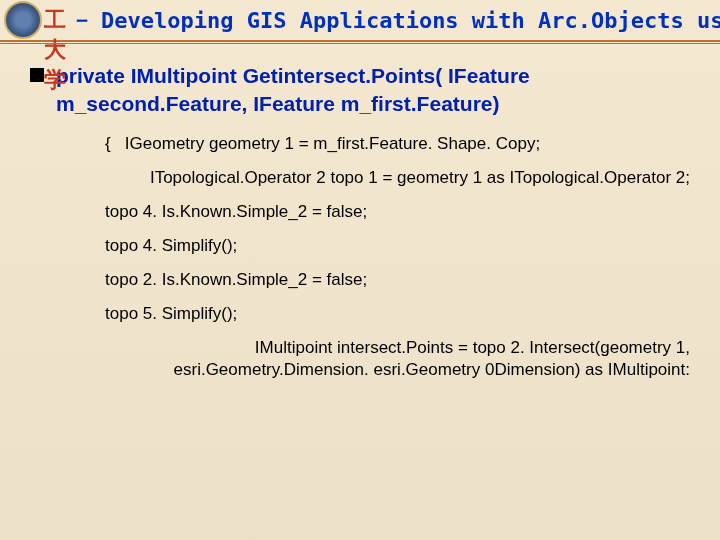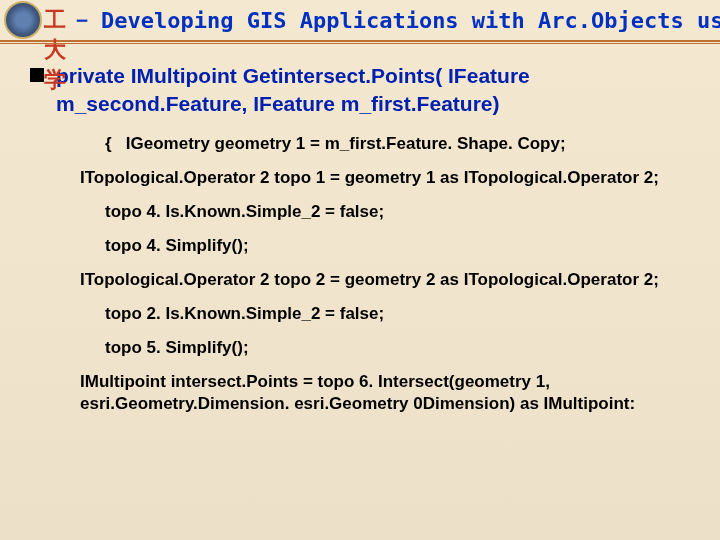--- a/index.html
+++ b/index.html
@@ -82,36 +82,37 @@
       font-size: 21px;
       font-weight: bold;
       color: #0020b0;
       line-height: 1.35;
     }
     .code-block {
       padding-left: 75px;
     }
     .code-line {
       font-size: 17px;
-      font-weight: bold;
+      font-weight: normal;
       color: #000;
       line-height: 1.3;
       margin-bottom: 12px;
       text-indent: -40px;
       padding-left: 40px;
     }
     .code-line.first::before {
       content: '{   ';
       white-space: pre;
     }
     .code-line.wrap {
       text-indent: 0;
       padding-left: 0;
       margin-left: -55px;
       padding-right: 10px;
+      text-align: right;
     }
     .code-indent {
       padding-left: 30px;
       display: block;
     }
   </style>
 </head>
 <body>
 
 <div class="header">
@@ -127,22 +128,19 @@
     <div class="sig-text">private IMultipoint Getintersect.Points( IFeature m_second.Feature, IFeature m_first.Feature)</div>
   </div>
 
   <div class="code-block">
     <div class="code-line first">IGeometry geometry 1 = m_first.Feature. Shape. Copy;</div>
     <div class="code-line wrap">
         <span class="code-indent">ITopological.Operator 2 topo 1 = geometry 1 as ITopological.Operator 2;</span>
       </div>
     <div class="code-line">topo 4. Is.Known.Simple_2 = false;</div>
     <div class="code-line">topo 4. Simplify();</div>
-    <div class="code-line wrap">
-        <span class="code-indent">ITopological.Operator 2 topo 2 = geometry 2 as ITopological.Operator 2;</span>
-      </div>
     <div class="code-line">topo 2. Is.Known.Simple_2 = false;</div>
     <div class="code-line">topo 5. Simplify();</div>
     <div class="code-line wrap">
-        <span class="code-indent">IMultipoint intersect.Points = topo 6. Intersect(geometry 1, esri.Geometry.Dimension. esri.Geometry 0Dimension) as IMultipoint:</span>
+        <span class="code-indent">IMultipoint intersect.Points = topo 2. Intersect(geometry 1, esri.Geometry.Dimension. esri.Geometry 0Dimension) as IMultipoint:</span>
       </div>
   </div>
 </div>
 
 </body></html>

